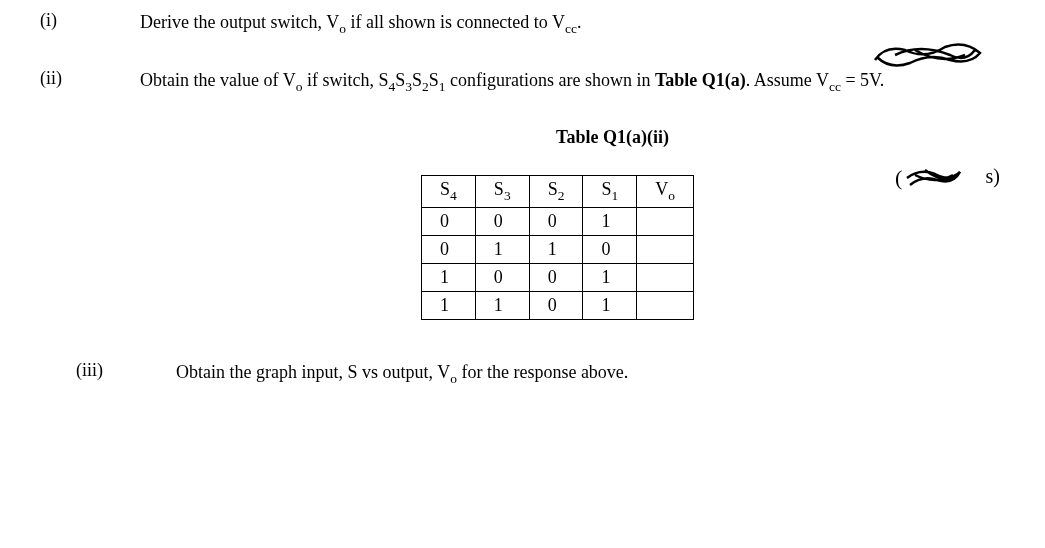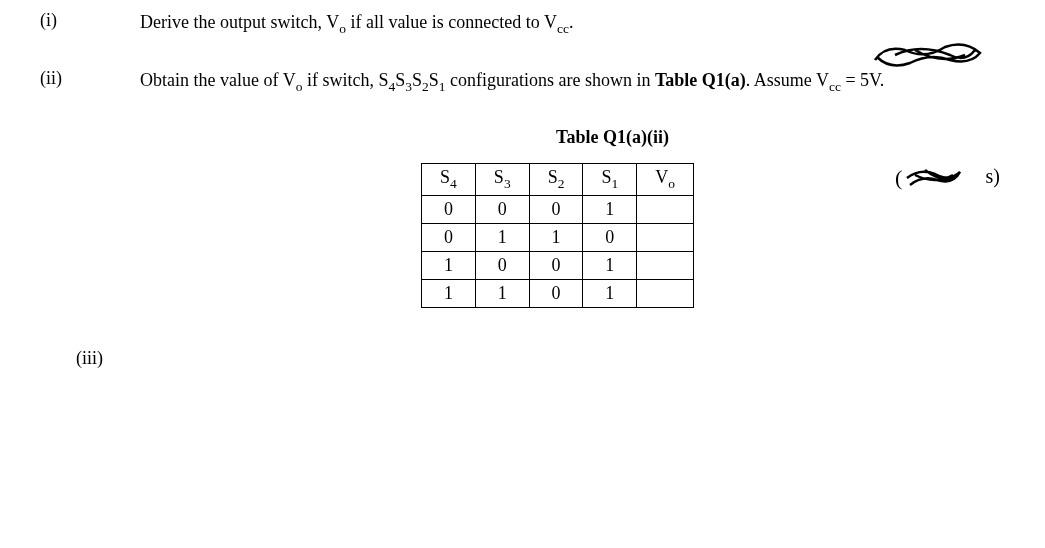--- a/index.html
+++ b/index.html
@@ -29,36 +29,36 @@
       flex: 1;
       line-height: 1.4;
     }
     .subscript {
       vertical-align: sub;
       font-size: 0.75em;
     }
     .table-title {
       text-align: center;
       font-weight: bold;
-      margin-bottom: 15px;
+      margin-bottom: 27px;
       margin-left: 180px;
     }
     .table-container {
       display: flex;
       justify-content: center;
       margin-left: 70px;
       margin-bottom: 40px;
     }
     table {
       border-collapse: collapse;
     }
     th, td {
       border: 1px solid #000;
       padding: 3px 18px;
-      text-align: center;
+      text-align: left;
       font-weight: normal;
       min-width: 40px;
     }
     th {
       font-weight: normal;
     }
     .scribble {
       position: absolute;
       right: 50px;
     }
@@ -76,21 +76,21 @@
       margin-left: 5px;
       font-size: 20px;
     }
   </style>
 </head>
 <body>
 
 <div class="question-row">
   <div class="question-label">(i)</div>
   <div class="question-text">
-    <span>Derive the output switch, V</span><span class="subscript">o</span><span> if all value is connected to V</span><span class="subscript">cc</span><span>.</span>
+    <span>Derive the output switch, V</span><span class="subscript">o</span><span> if all shown is connected to V</span><span class="subscript">cc</span><span>.</span>
   </div>
 </div>
 
 <div class="scribble scribble-1">
   <svg width="130" height="40" viewBox="0 0 130 40">
     <path d="M 10 25 Q 20 10 40 15 Q 60 25 80 12 Q 100 5 115 18 Q 105 30 85 25 Q 65 18 45 28 Q 25 35 12 22 M 30 20 Q 55 8 85 20 Q 100 28 110 15 M 50 15 Q 75 30 100 20" stroke="#000" stroke-width="2.5" fill="none"></path>
   </svg>
 </div>
 
 <div class="question-row" style="">
@@ -149,13 +149,16 @@
         <td>0</td>
         <td>1</td>
         <td></td>
       </tr>
     </tbody>
   </table>
 </div>
 
 <div class="question-row" style="margin-bottom: 0; margin-left: 36px;">
   <div class="question-label">(iii)</div>
+  <div class="question-text">
+    <span>Obtain the graph input, S vs output, V</span><span class="subscript">o</span><span> for the response above.</span>
+  </div>
 </div>
 
 </body></html>

